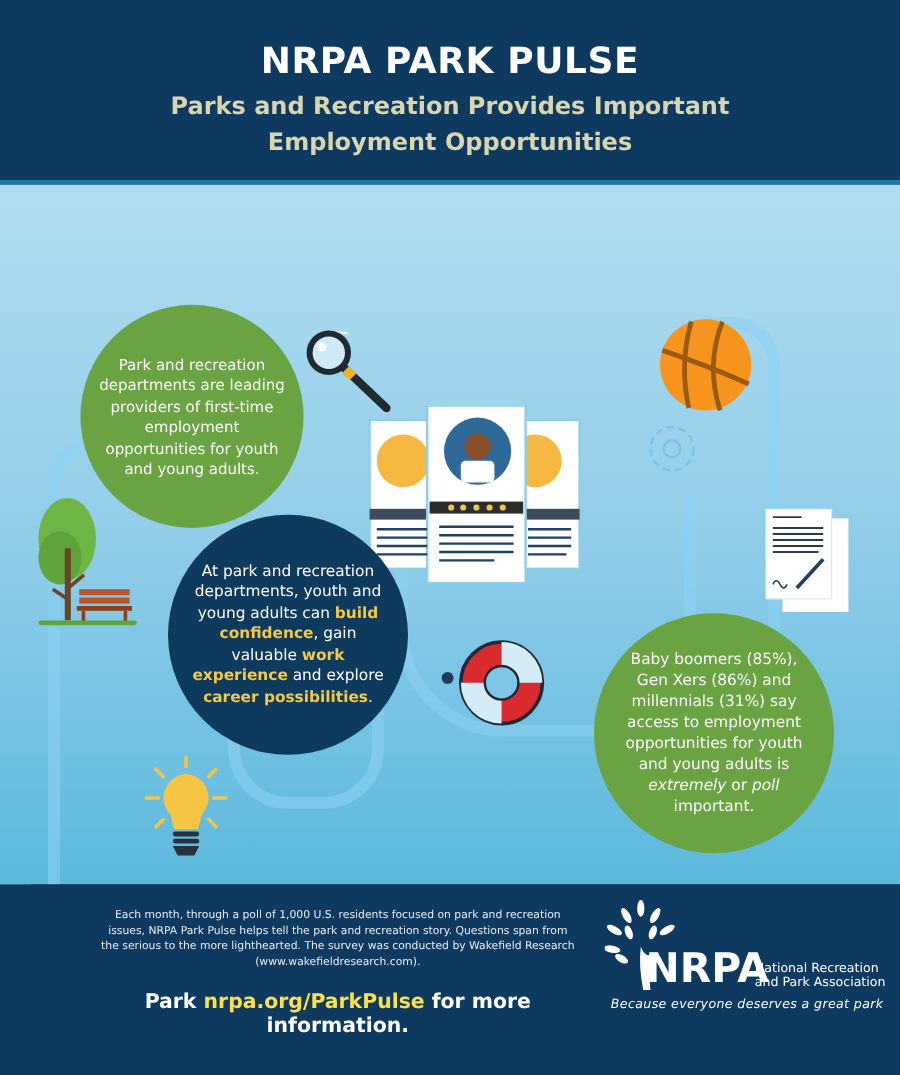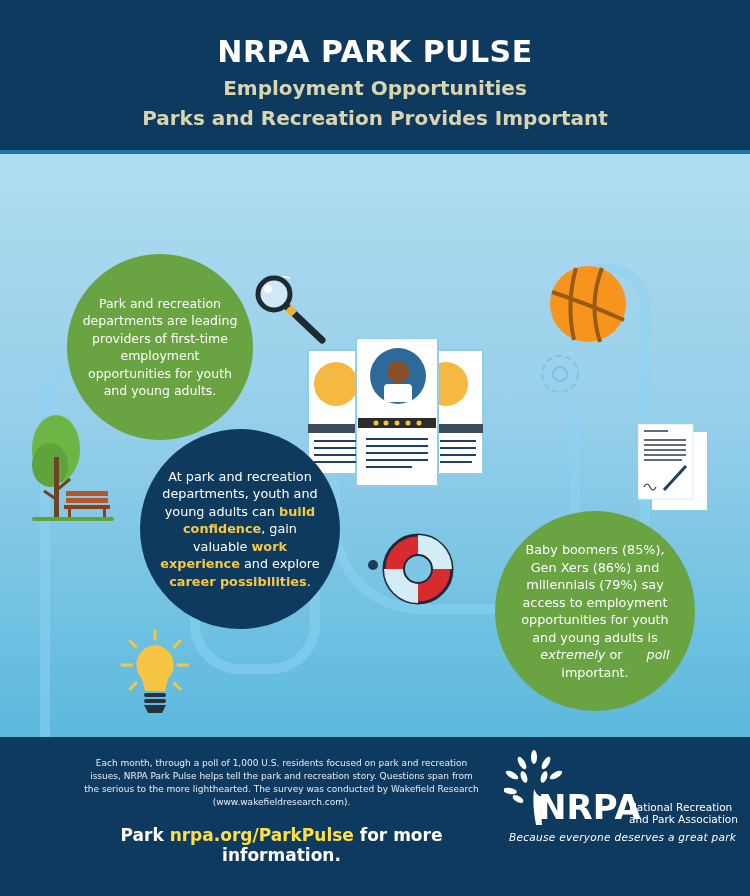--- a/index.html
+++ b/index.html
@@ -15,42 +15,42 @@
     background: linear-gradient(180deg, #b0dcf0 0%, #96cfea 45%, #5bb9dd 100%); overflow: hidden; }
 
   .intro { position: absolute; left: 140px; top: 21px; width: 480px; text-align: center; color: #1d2a3a; font-size: 16px; line-height: 24px; }
   .intro .pct { color: #6aa341; font-weight: bold; font-size: 28px; vertical-align: -2px; }
 
   .circle { position: absolute; border-radius: 50%; display: flex; align-items: center; justify-content: center; text-align: center; color: #ffffff; font-size: 12.5px; line-height: 17.5px; }
   .c1 { left: 67px; top: 100px; width: 186px; height: 186px; background: #69a342; padding: 0 14px; }
   .c2 { left: 140px; top: 275px; width: 200px; height: 200px; background: #0e3a5e; padding: 0 18px; font-size: 12.8px; }
   .c2 .hl { color: #f6c945; font-weight: bold; }
   .c3 { left: 495px; top: 357px; width: 200px; height: 200px; background: #69a342; padding: 0 16px; font-size: 12.8px; }
-  .c3 em { font-style: italic; margin-left: 20px; }
+  .c3 em { font-style: italic; }
 
   .deco { position: absolute; }
   .track { position: absolute; border: 10px solid rgba(140,210,245,0.55); border-radius: 40px; }
 
   .footer { position: absolute; left: 0; top: 737px; width: 750px; height: 159px; background: #0f3a60; margin-left: 26px; }
   .footer .blurb { position: absolute; left: 58px; top: 20px; width: 395px; text-align: center; color: #e8edf3; font-size: 9px; line-height: 13px; }
   .footer .cta { position: absolute; left: 58px; top: 88px; width: 395px; text-align: center; color: #ffffff; font-weight: bold; font-size: 17px; }
   .footer .cta .link { color: #fde047; }
   .logo { position: absolute; left: 470px; top: 12px; width: 270px; height: 100px; }
   .logo .mark { position: absolute; left: 42px; top: 38px; color: #fff; font-weight: bold; font-size: 34px; letter-spacing: 0px; font-family: "DejaVu Sans", sans-serif; }
   .logo .org { position: absolute; left: 133px; top: 52px; color: #fff; font-size: 10.5px; line-height: 12px; }
   .logo .tag { position: absolute; left: 13px; top: 82px; color: #fff; font-style: italic; font-size: 10.5px; letter-spacing: 0.3px; }
 </style>
 </head>
 <body>
 
 <div class="header">
   <div class="title">NRPA PARK PULSE</div>
   <div class="subtitle">
+    <div>Parks and Recreation Provides Important</div>
     <div>Employment Opportunities</div>
-    <div>Parks and Recreation Provides Important</div>
   </div>
 </div>
 <div class="header-stripe"></div>
 
 <div class="main">
 
   <div class="track" style="left:40px; top:210px; width:120px; height:420px; border-right:none;"></div>
   <div class="track" style="left:190px; top:360px; width:130px; height:160px; border-top:none; border-radius:0 0 50px 50px;"></div>
   <div class="track" style="left:560px; top:110px; width:90px; height:360px; border-left:none; border-bottom:none;"></div>
   <div class="track" style="left:330px; top:260px; width:250px; height:200px; border-top:none; border-radius:0 0 90px 90px;"></div>
@@ -172,21 +172,21 @@
 
   <div class="circle c1">
     <span>Park and recreation departments are leading providers of first-time employment opportunities for youth and young adults.</span>
   </div>
 
   <div class="circle c2">
     <span><span>At park and recreation departments, youth and young adults can </span><span class="hl">build confidence</span><span>, gain valuable </span><span class="hl">work experience</span><span> and explore </span><span class="hl">career possibilities</span><span>.</span></span>
   </div>
 
   <div class="circle c3">
-    <span><span>Baby boomers (85%), Gen Xers (86%) and millennials (79%) say access to employment opportunities for youth and young adults is </span><em>extremely</em><span> or </span><em>poll</em><span> important.</span></span>
+    <span><span>Baby boomers (85%), Gen Xers (86%) and millennials (31%) say access to employment opportunities for youth and young adults is </span><em>extremely</em><span> or </span><em>poll</em><span> important.</span></span>
   </div>
 </div>
 
 <div class="footer">
   <div class="blurb">Each month, through a poll of 1,000 U.S. residents focused on park and recreation issues, NRPA Park Pulse helps tell the park and recreation story. Questions span from the serious to the more lighthearted. The survey was conducted by Wakefield Research (www.wakefieldresearch.com).</div>
   <div class="cta">
     <span>Park </span><span class="link">nrpa.org/ParkPulse</span><span> for more information.</span>
   </div>
   <div class="logo">
     <svg style="position:absolute; left:8px; top:0px;" width="60" height="80" viewBox="0 0 60 80">

